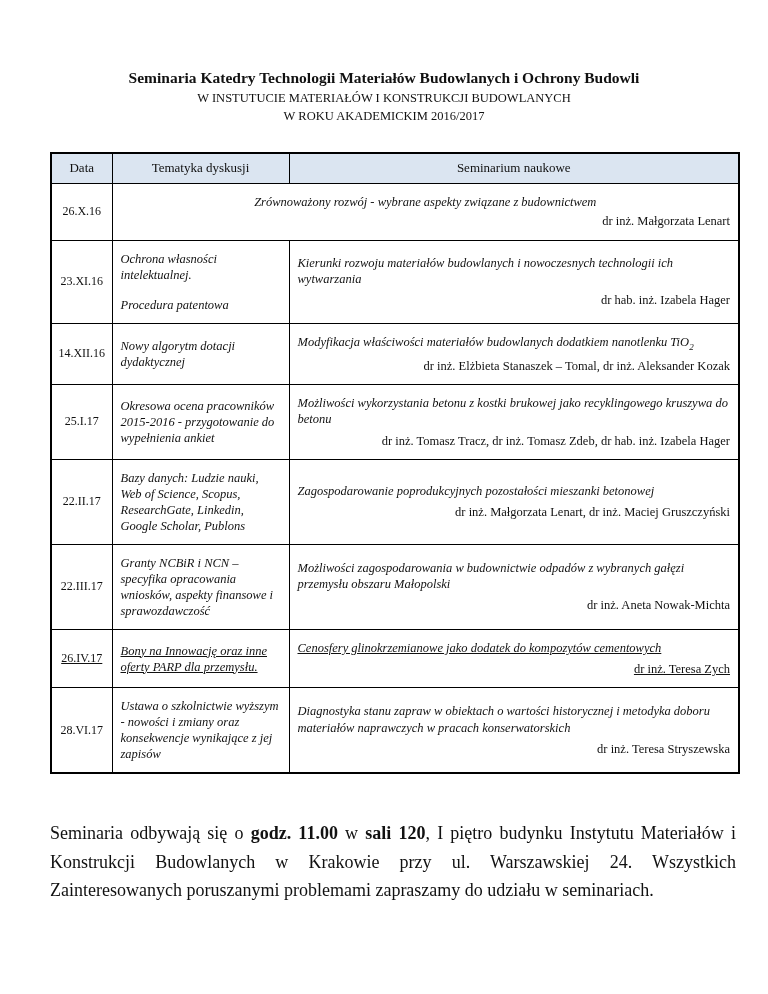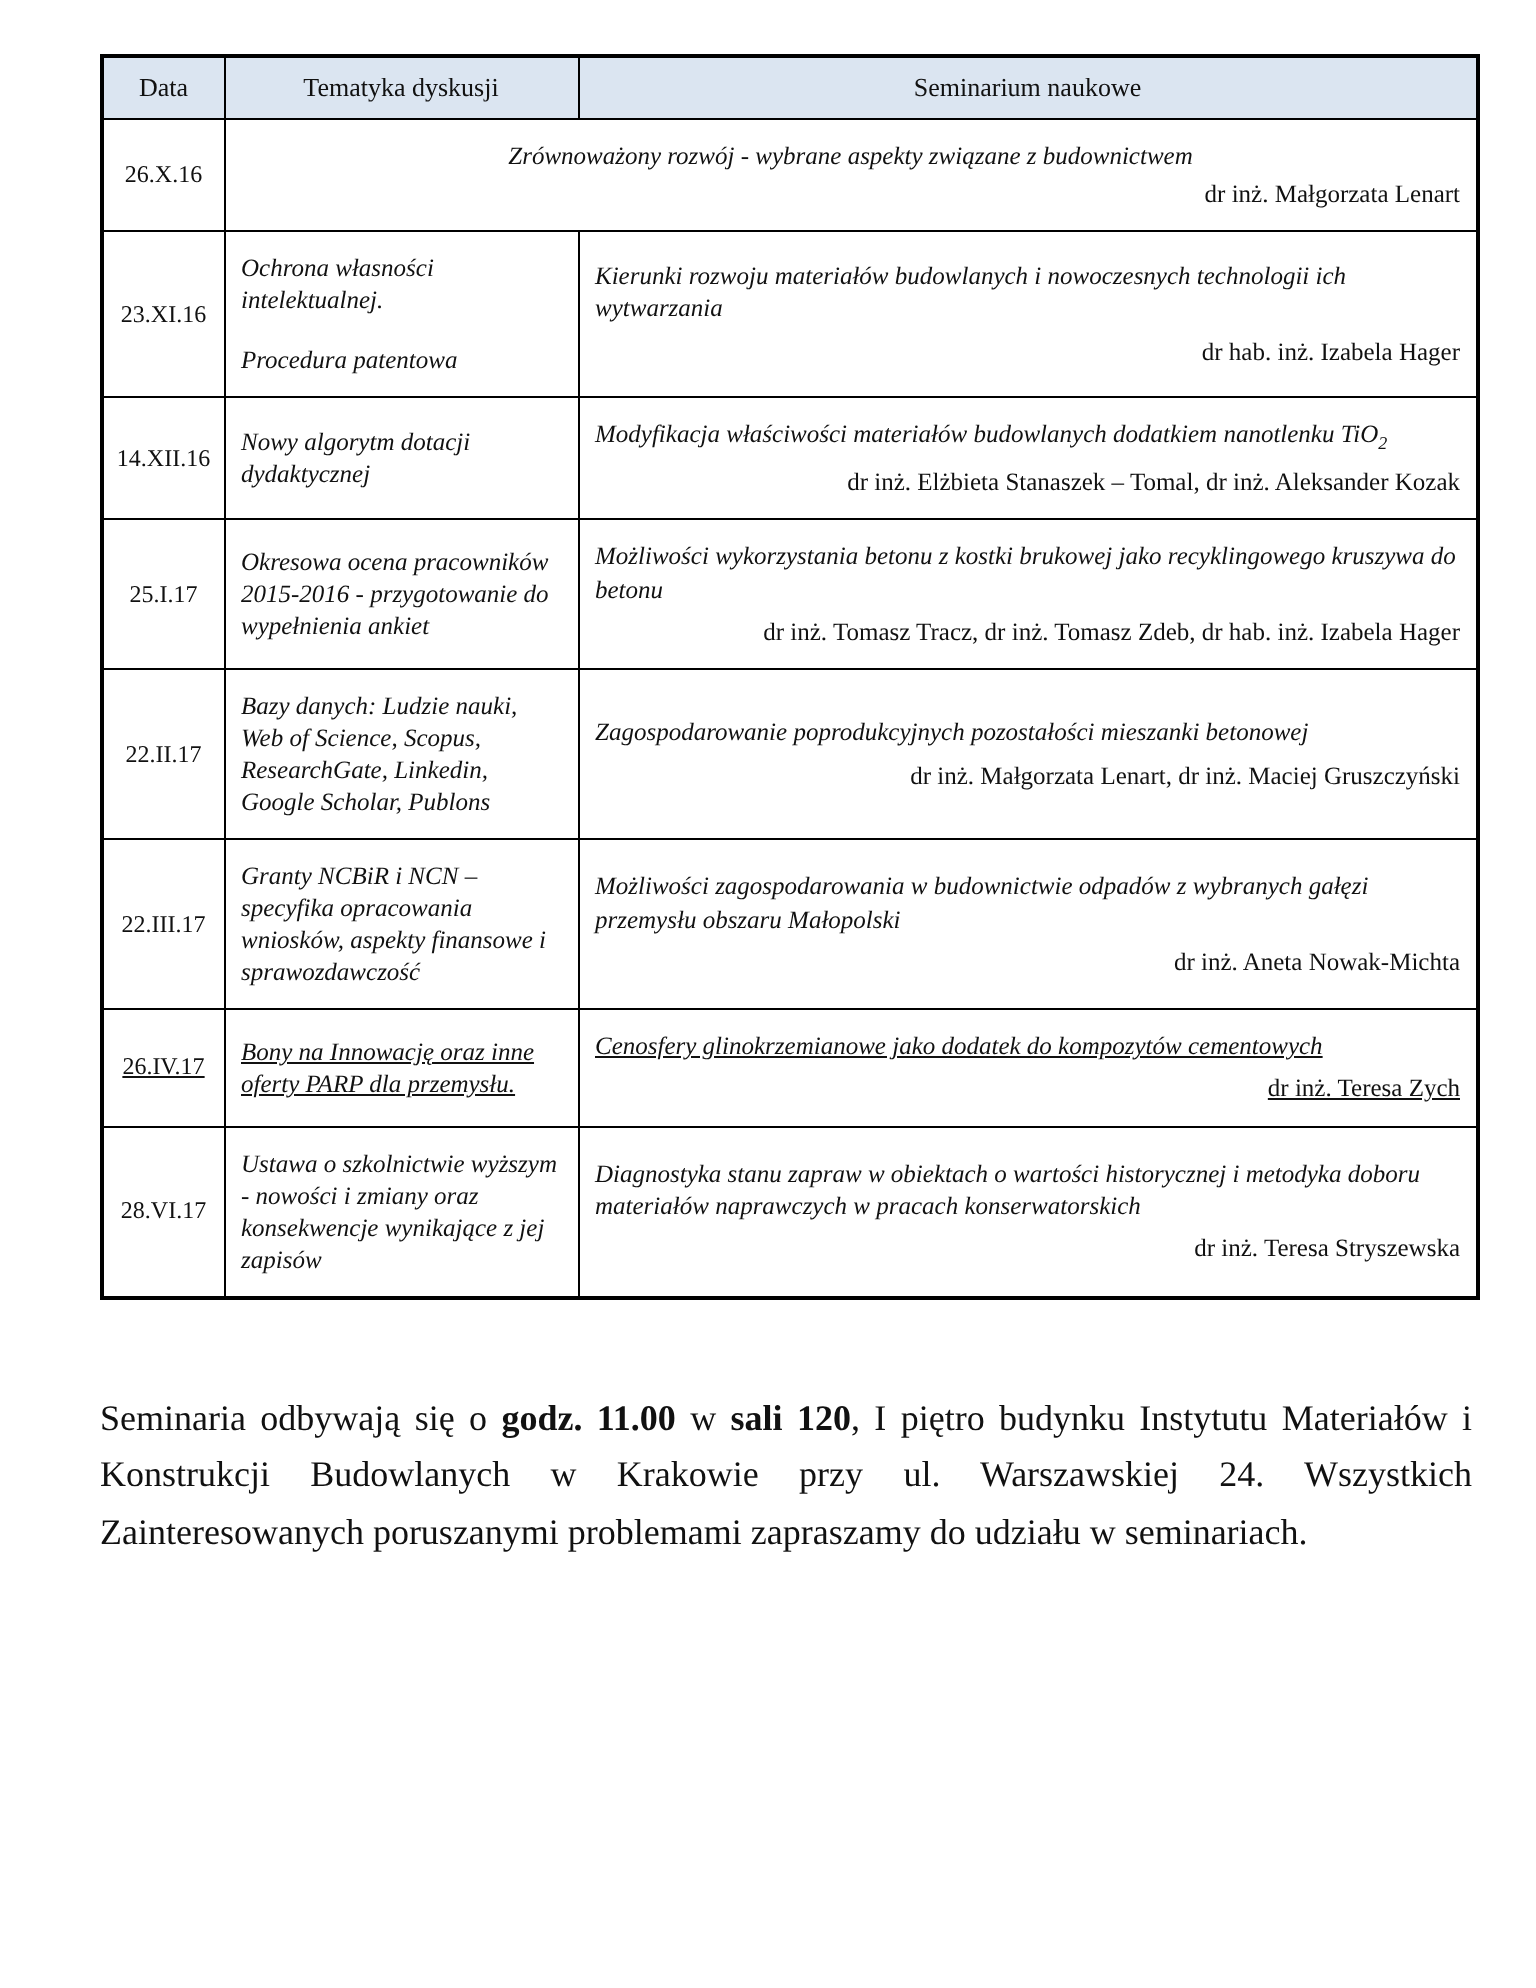--- a/index.html
+++ b/index.html
@@ -71,20 +71,25 @@
     line-height: 1.58;
     text-align: justify;
   }
   .footer-note .bold { font-weight: bold; }
 </style>
 </head>
 <body>
 
 <div class="page">
 
+  <div class="doc-header">
+    <p class="doc-title">Seminaria Katedry Technologii Materiałów Budowlanych i Ochrony Budowli</p>
+    <p class="doc-sub">W INSTUTUCIE MATERIAŁÓW I KONSTRUKCJI BUDOWLANYCH</p>
+    <p class="doc-sub">W ROKU AKADEMICKIM 2016/2017</p>
+  </div>
 
   <table class="seminar-table">
     <colgroup>
       <col class="c-date">
         <col class="c-topic">
         <col class="c-sem">
     </colgroup>
     <thead>
       <tr>
         <th>Data</th>

